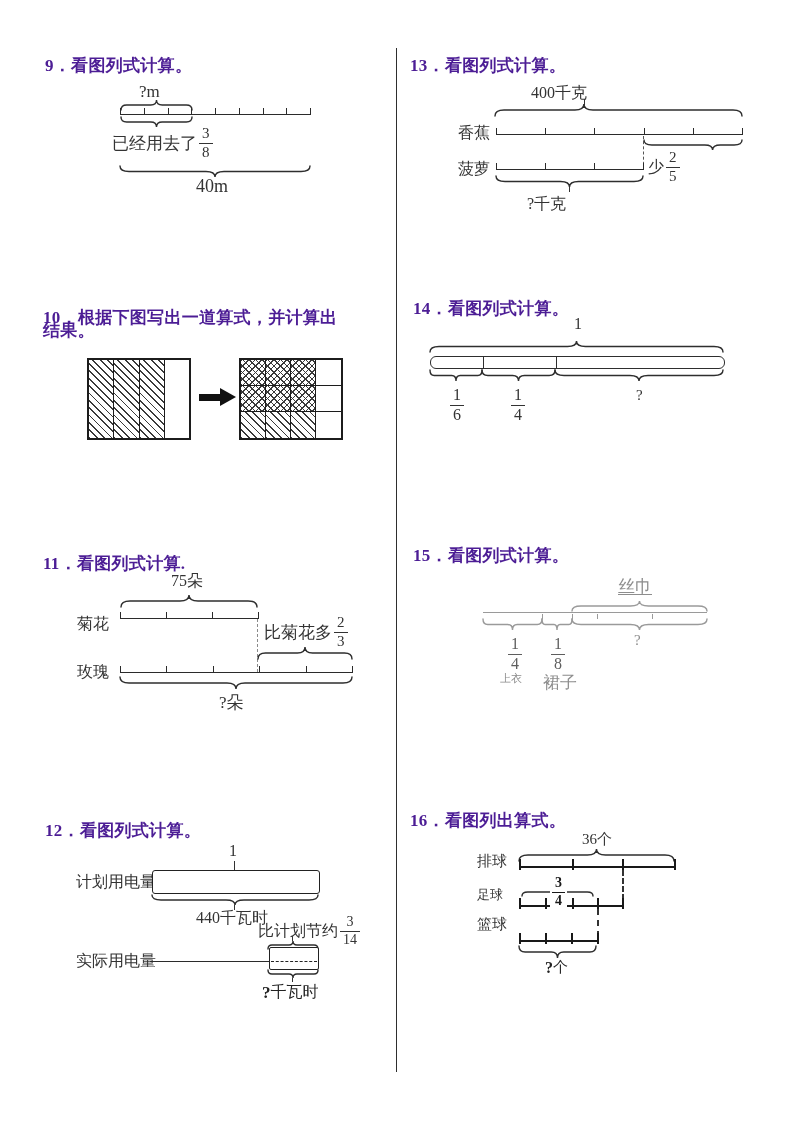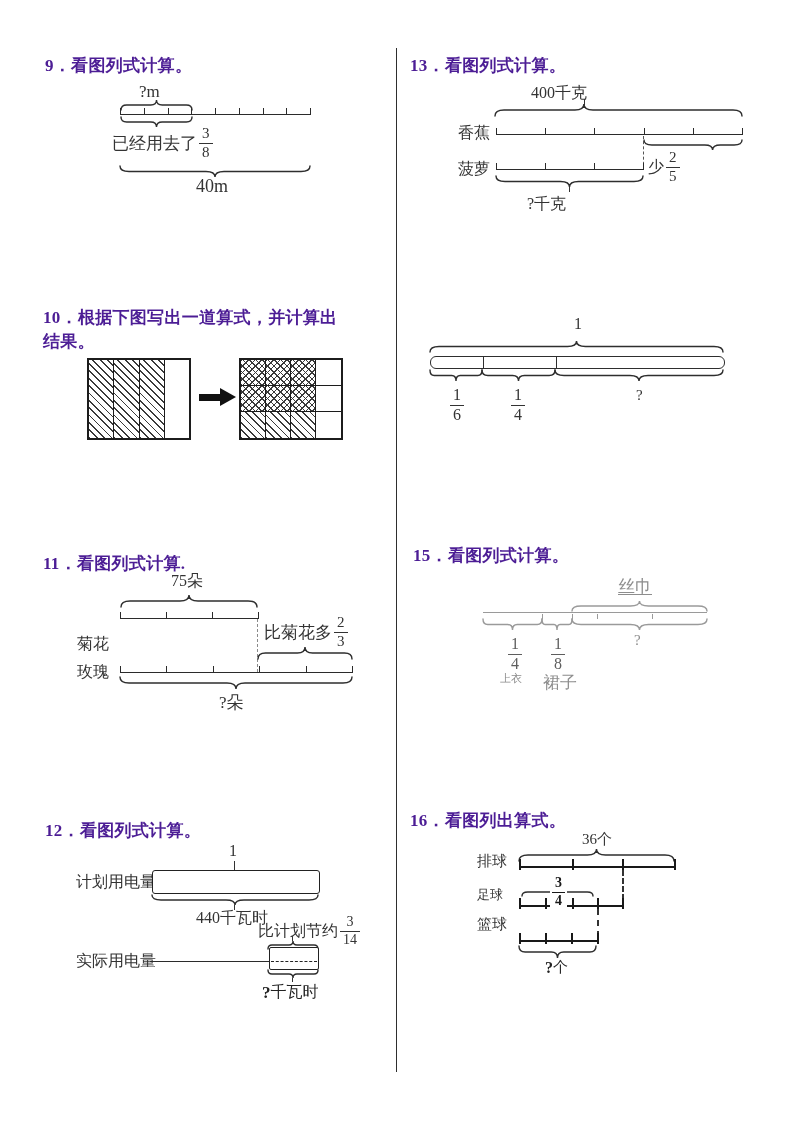--- a/index.html
+++ b/index.html
@@ -95,21 +95,21 @@
     <div class="brace" style="left:120px;top:166px;width:190px;height:11px">
         <svg viewBox="0 0 190 11" preserveAspectRatio="none">
           <path d="M0 0 Q0 5.5 9 5.5 L86 5.5 Q95 5.5 95 11 Q95 5.5 104 5.5 L181 5.5 Q190 5.5 190 0" fill="none" stroke="currentColor" stroke-width="1.4" stroke-linecap="round"></path>
         </svg>
       </div>
     <div class="lb" style="left:196px;top:176px;font-size:18px">40m</div>
   </section>
 
   <section style="position:absolute;inset:0">
     <div class="t" style="left:43px;top:306px">10．根据下图写出一道算式，并计算出</div>
-    <div class="t" style="left:43px;top:330px">结果。</div>
+    <div class="t" style="left:43px;top:319px">结果。</div>
     <div class="sq" style="left:87px;top:358px;width:100px;height:78px">
       <div class="c hatchA"></div>
       <div class="c hatchA"></div>
       <div class="c hatchA"></div>
       <div class="c"></div>
     </div>
     <div class="arrow" style="left:199px;top:388px">
       <div class="b"></div>
       <div class="h"></div>
     </div>
@@ -130,21 +130,21 @@
   </section>
 
   <section style="position:absolute;inset:0">
     <div class="t" style="left:43px;top:552px">11．看图列式计算.</div>
     <div class="lb" style="left:171px;top:571px">75朵</div>
     <div class="brace" style="left:121px;top:595px;width:136px;height:12px">
         <svg viewBox="0 0 136 12" preserveAspectRatio="none">
           <path d="M0 12 Q0 6 9 6 L59 6 Q68 6 68 0 Q68 6 77 6 L127 6 Q136 6 136 12" fill="none" stroke="currentColor" stroke-width="1.4" stroke-linecap="round"></path>
         </svg>
       </div>
-    <div class="lb" style="left:77px;top:634px">菊花</div>
+    <div class="lb" style="left:77px;top:614px">菊花</div>
     <div class="bline" style="left:120px;top:618px;width:138px">
         <i style="left: 0%;"></i>
         <i style="left: 33.3%;"></i>
         <i style="left: 66.7%;"></i>
         <i style="left: 100%;"></i>
       </div>
     <div class="vdash" style="left:257px;top:619px;height:53px"></div>
     <div class="row" style="left:264px;top:615px;font-size:17px;color:#333">
       <span>比菊花多</span>
       <span class="frac" style="font-size:15px">
@@ -258,20 +258,21 @@
     <div class="brace" style="left:496px;top:176px;width:147px;height:11px">
         <svg viewBox="0 0 147 11" preserveAspectRatio="none">
           <path d="M0 0 Q0 5.5 9 5.5 L64.5 5.5 Q73.5 5.5 73.5 11 Q73.5 5.5 82.5 5.5 L138 5.5 Q147 5.5 147 0" fill="none" stroke="currentColor" stroke-width="1.4" stroke-linecap="round"></path>
         </svg>
       </div>
     <div class="vtick" style="left:569px;top:187px;height:5px"></div>
     <div class="lb" style="left:527px;top:194px">?千克</div>
   </section>
 
   <section style="position:absolute;inset:0">
+    <div class="t" style="left:413px;top:297px">14．看图列式计算。</div>
     <div class="lb" style="left:574px;top:315px">1</div>
     <div class="brace" style="left:430px;top:341px;width:293px;height:11px">
         <svg viewBox="0 0 293 11" preserveAspectRatio="none">
           <path d="M0 11 Q0 5.5 9 5.5 L137.5 5.5 Q146.5 5.5 146.5 0 Q146.5 5.5 155.5 5.5 L284 5.5 Q293 5.5 293 11" fill="none" stroke="currentColor" stroke-width="1.4" stroke-linecap="round"></path>
         </svg>
       </div>
     <div class="bar14" style="left:430px;top:356px;width:293px;height:11px">
         <i style="left: 17.7%;"></i>
         <i style="left: 42.7%;"></i>
       </div>

